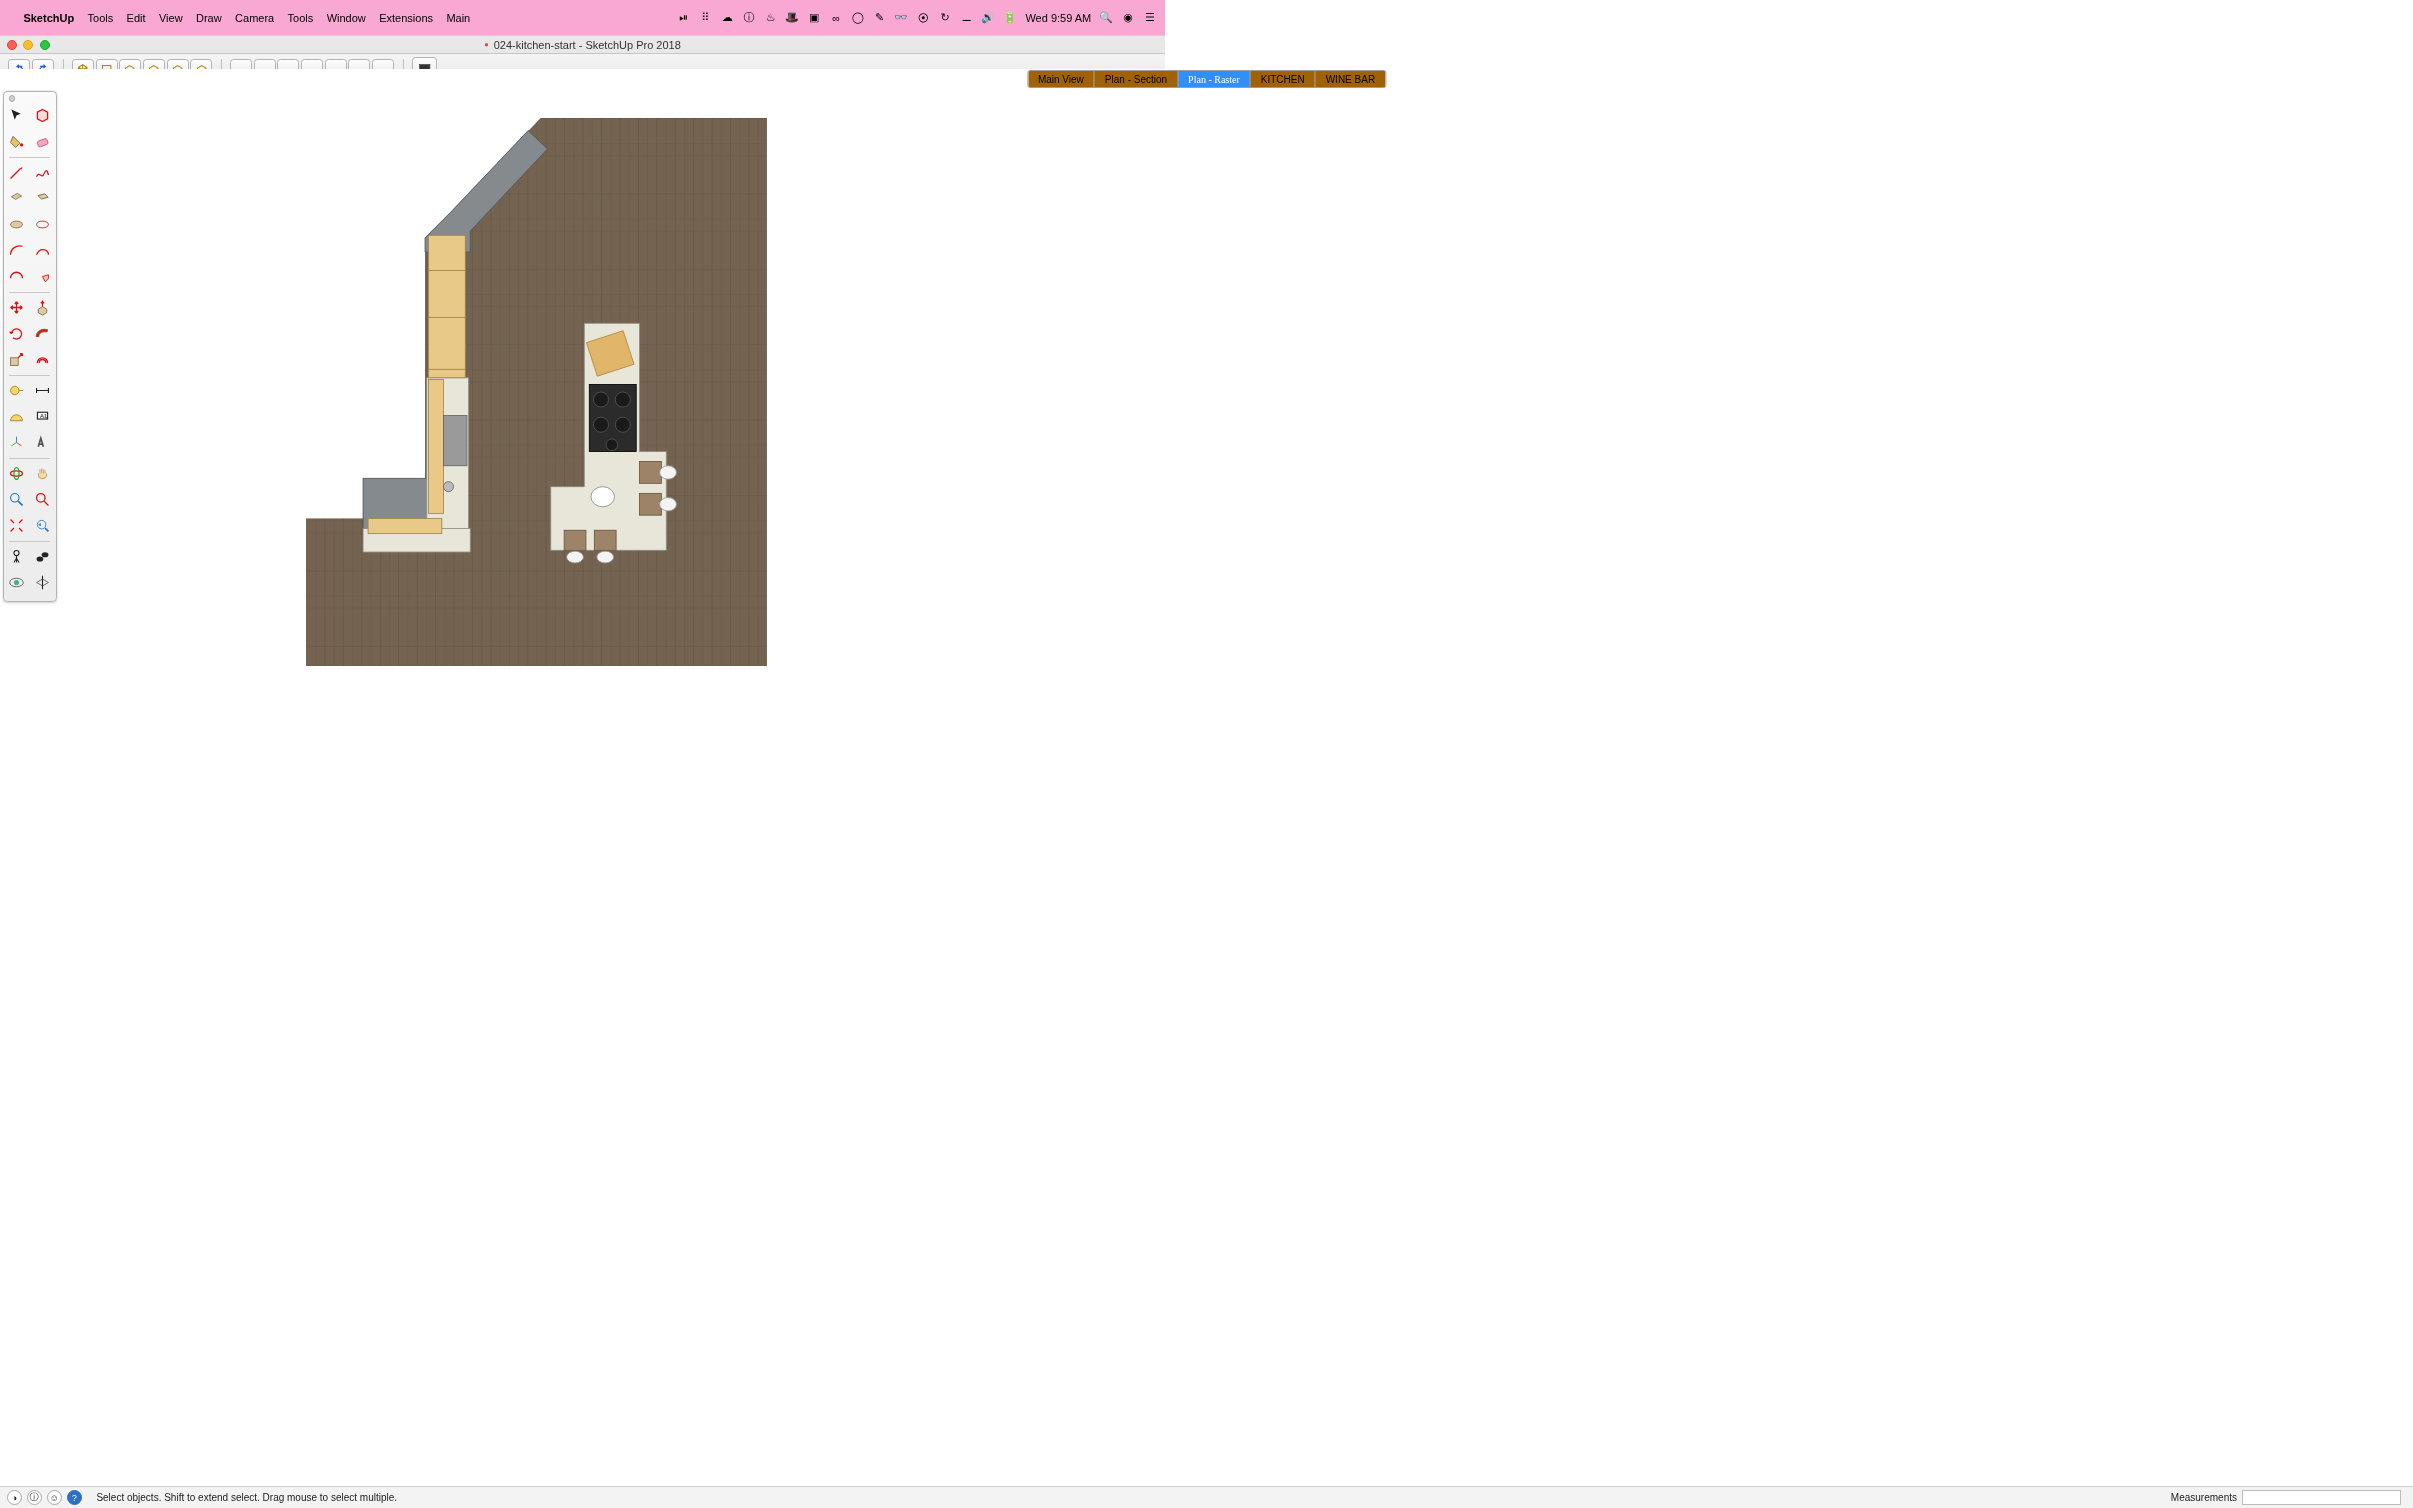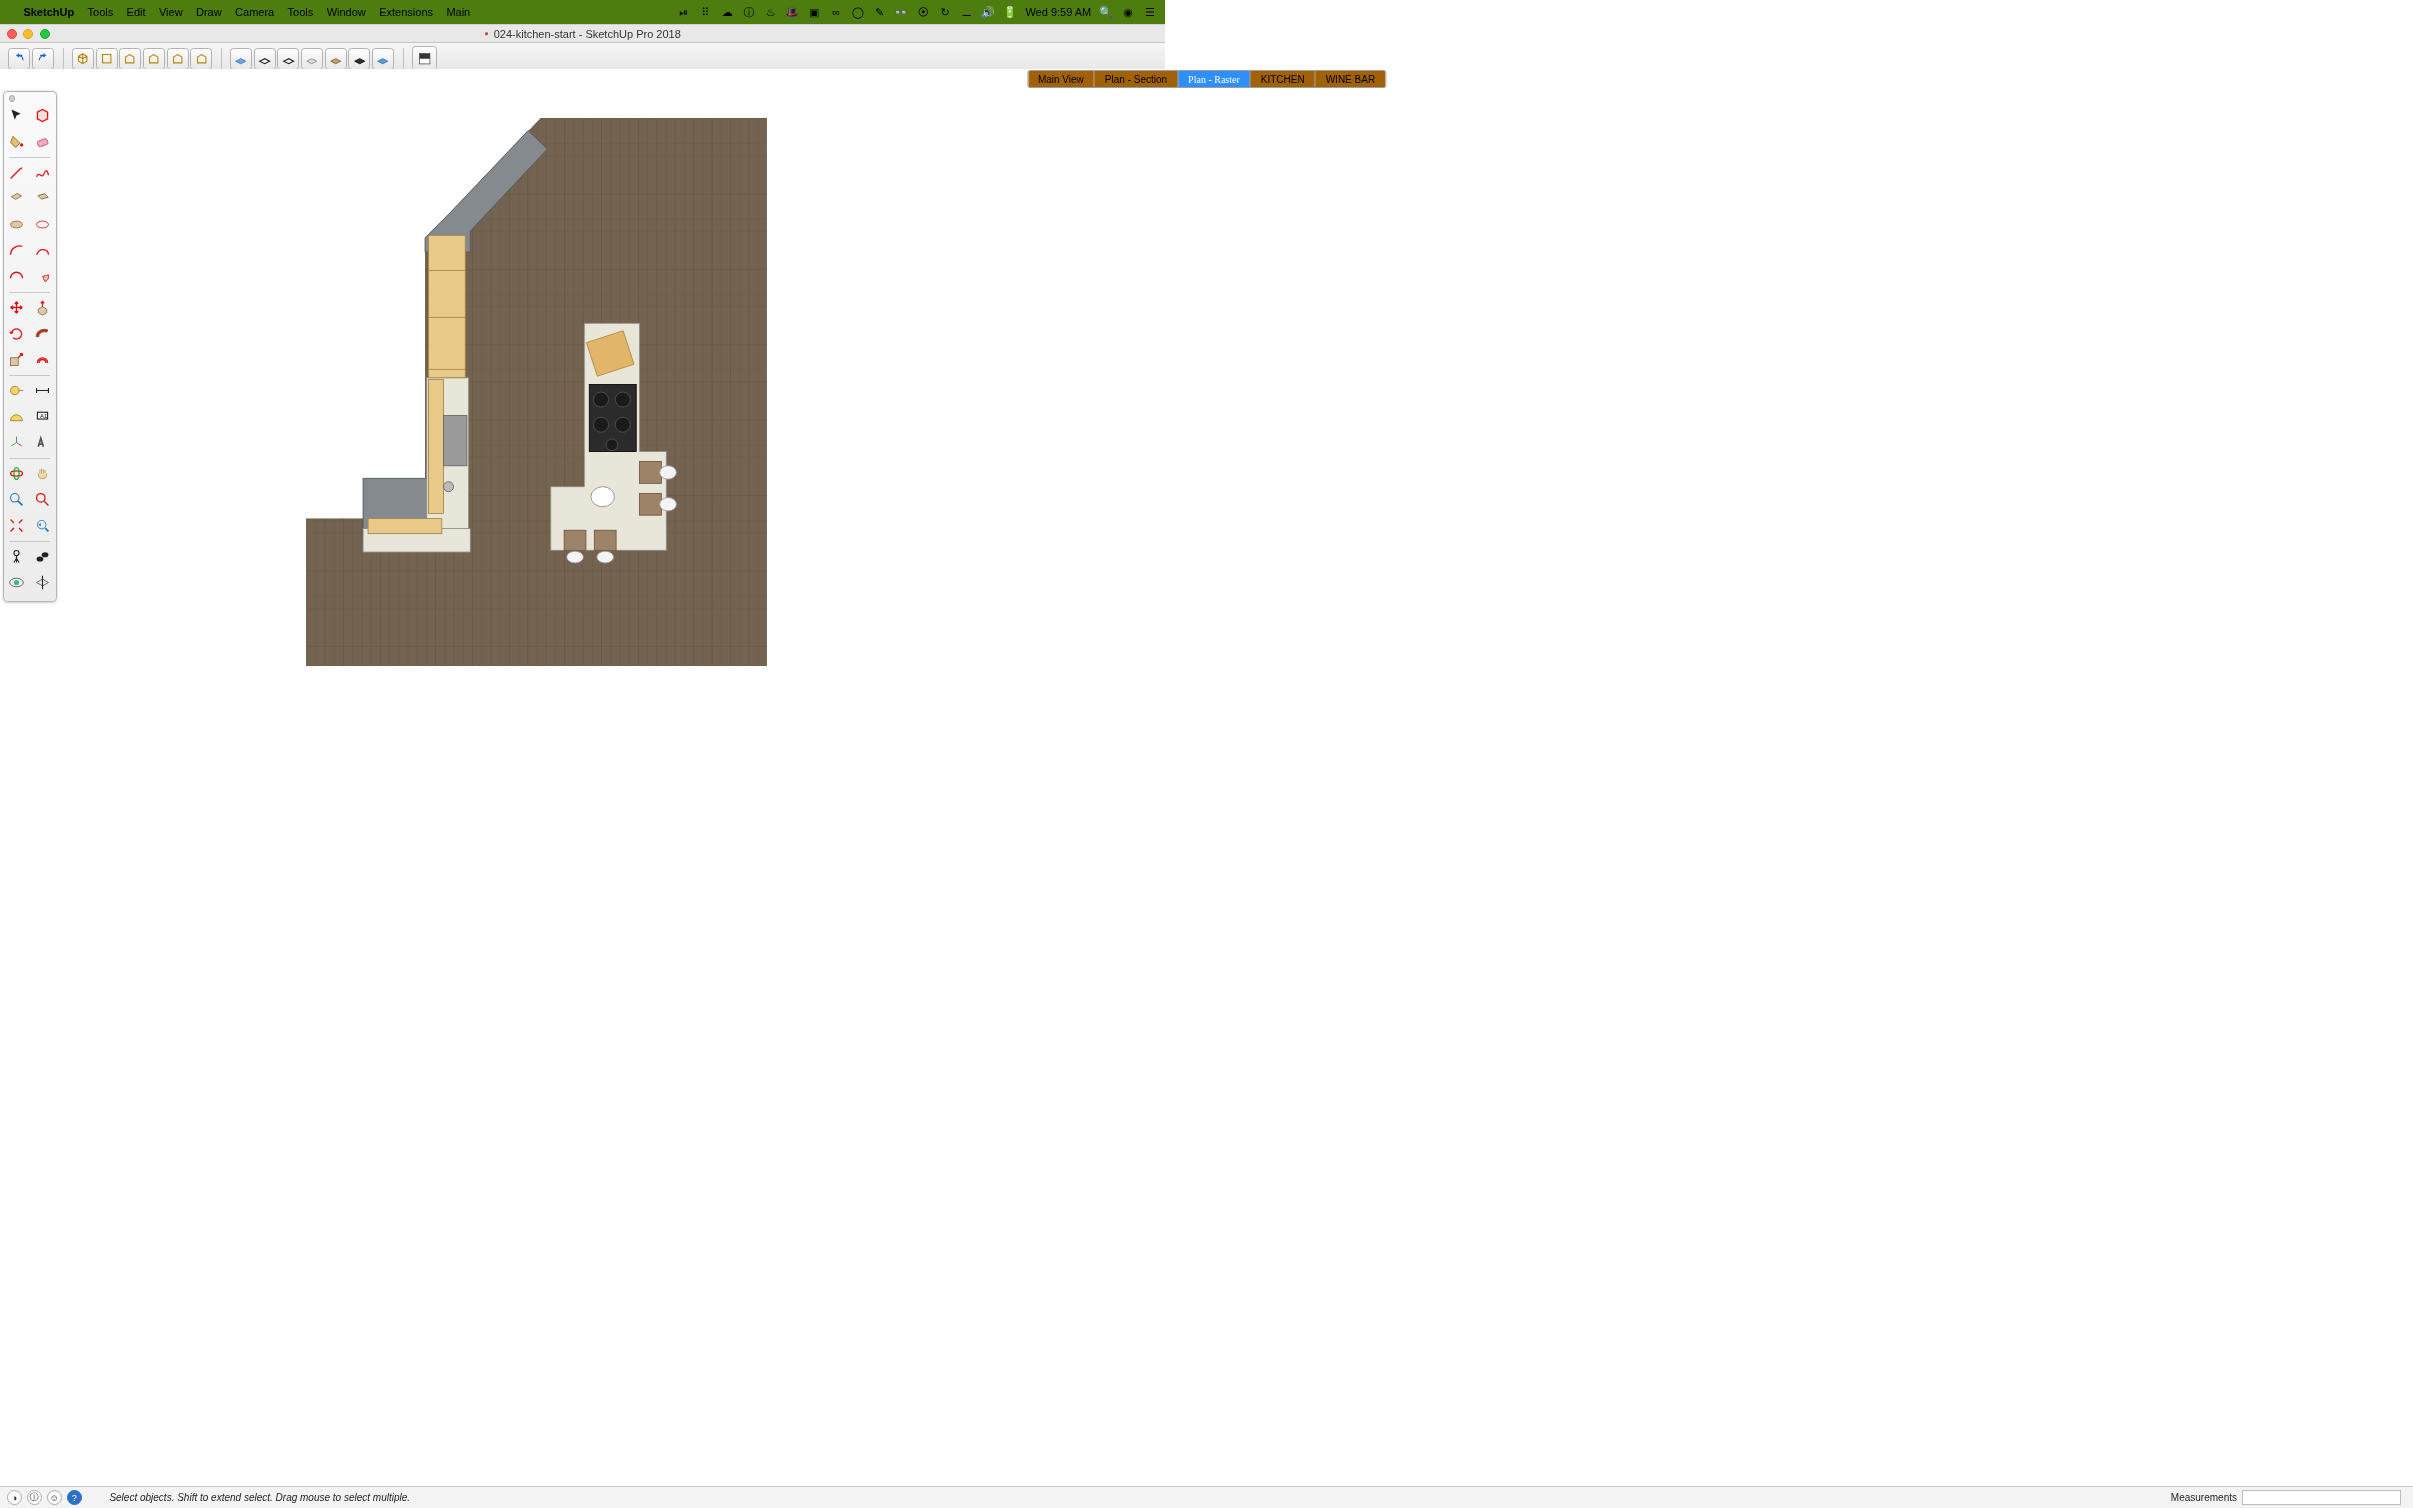--- a/index.html
+++ b/index.html
@@ -1,19 +1,19 @@
 <!DOCTYPE html>
 <html style="font-size:13.4px"><head>
 <meta charset="utf-8">
 <style>
 *{margin:0;padding:0;box-sizing:border-box;font-family:-apple-system,"Helvetica Neue",Arial,sans-serif;}
 html,body{width:1165px;height:729px;overflow:hidden;background:#fff;}
 
 
-#menubar{height:25px;background:#4d7c0f;border-bottom:0.8px solid #d0d0d0;display:flex;align-items:center;font-size:11px;color:#000;}
+#menubar{height:36px;background:#f9a8d4;border-bottom:0.8px solid #d0d0d0;display:flex;align-items:center;font-size:11px;color:#000;}
 #menubar .left{display:flex;align-items:center;gap:13.4px;padding-left:10px;}
 #menubar .left .apple{font-size:11.7px;}
 #menubar .left .app{font-weight:700;}
 #menubar .right{margin-left:auto;display:flex;align-items:center;gap:8.4px;padding-right:8.4px;font-size:11px;}
 #menubar .right .ic{width:13.4px;display:flex;justify-content:center;}
 
 
 #titlebar{height:18.4px;background:#e8e8e8;border-bottom:0.8px solid #c6c6c6;display:flex;align-items:center;position:relative;}
 #titlebar .traffic{position:absolute;left:6.7px;display:flex;gap:6.7px;}
 #titlebar .traffic span{width:10px;height:10px;border-radius:50%;display:block;}
@@ -48,21 +48,21 @@
 
 
 #canvas{position:absolute;left:0;right:0;top:69px;bottom:22px;background:#fff;}
 #drawing{position:absolute;left:306px;top:49px;width:461px;height:548px;}
 
 
 
 #status{position:absolute;left:0;right:0;bottom:0;height:22px;background:#f3f3f3;border-top:0.8px solid #c9c9c9;display:flex;align-items:center;font-size:10px;color:#222;}
 #status .icons{display:flex;gap:5px;padding:0 6.7px;}
 #status .icons .sbtn{width:15px;height:15px;border:0.8px solid #aaa;border-radius:50%;display:flex;align-items:center;justify-content:center;font-size:9.2px;background:#fff;cursor:pointer;}
-#status .hint{margin-left:21px;font-style:italic;}
+#status .hint{margin-left:8px;}
 #status .meas{margin-left:auto;display:flex;align-items:center;gap:5px;padding-right:12px;}
 #status .meas input{width:159px;height:15px;border:0.8px solid #bcbcbc;background:#fff;font-size:10px;padding:0 3.4px;}
 
 
 .red{stroke:#d11;fill:none;stroke-width:1.5;}
 .blk{stroke:#222;fill:none;stroke-width:1.3;}
 </style>
 </head>
 <body>
 

